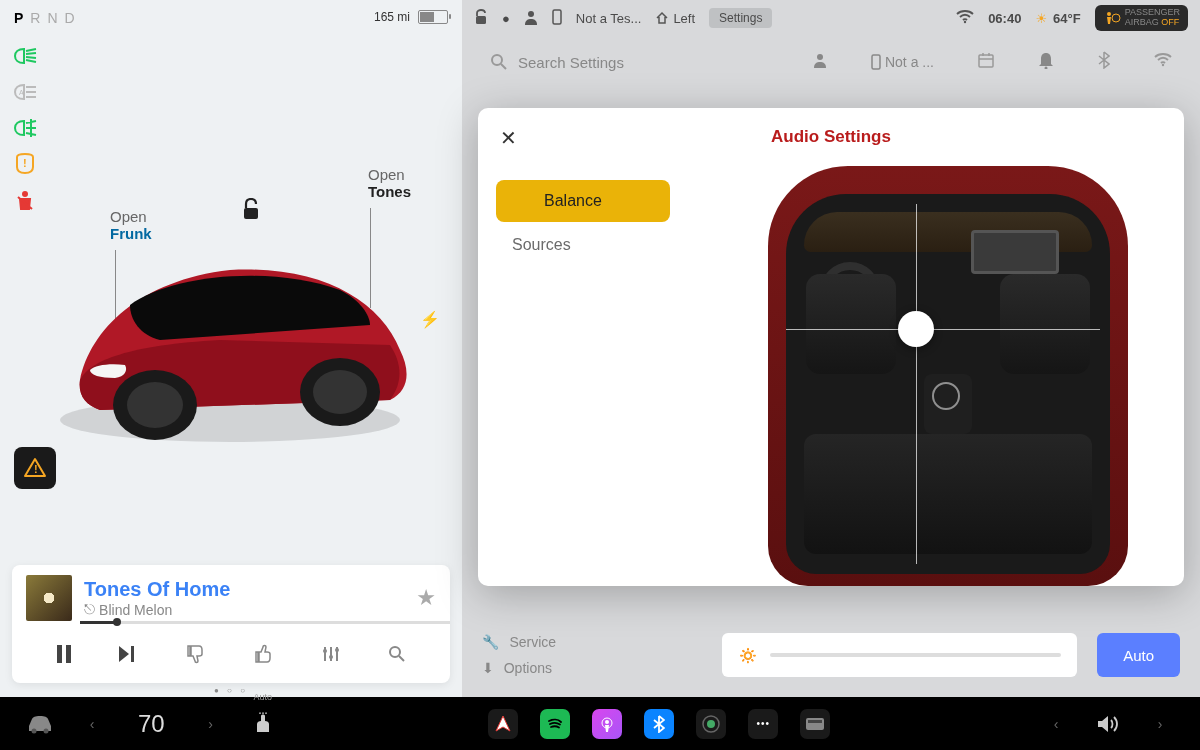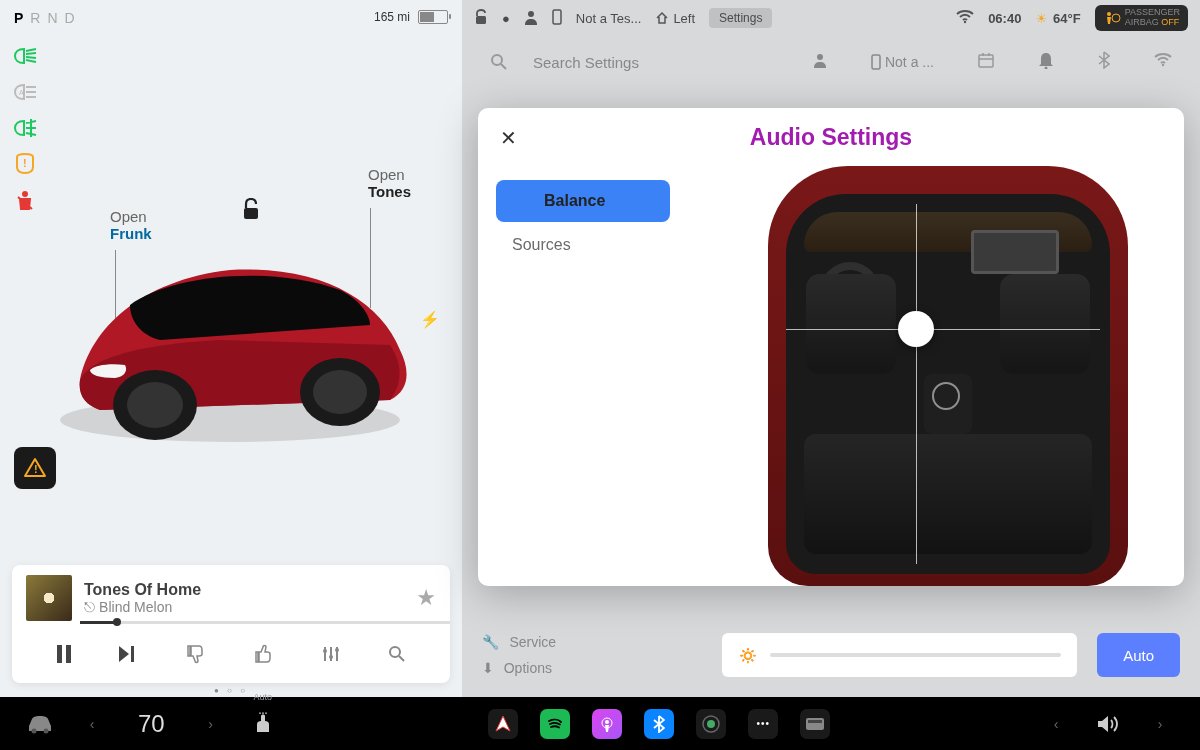--- a/index.html
+++ b/index.html
@@ -35,21 +35,21 @@
 .trunk-line{top:58px;left:330px;height:100px;}
 
 .warn-badge{position:absolute;bottom:208px;left:14px;width:42px;height:42px;background:#1a1a1a;border-radius:8px;display:flex;align-items:center;justify-content:center;}
 
 
 .media-card{position:absolute;bottom:14px;left:12px;right:12px;background:#fff;border-radius:8px;box-shadow:0 2px 8px rgba(0,0,0,0.08);}
 .media-row{display:flex;align-items:center;padding:10px 14px;gap:12px;}
 .album{width:46px;height:46px;background:linear-gradient(135deg,#8a7a3a,#3a2a1a);border-radius:2px;position:relative;}
 .album::before{content:"";position:absolute;left:14px;top:8px;width:18px;height:30px;background:radial-gradient(circle,#f5e9c8 30%,transparent 31%);}
 .track-info{flex:1;}
-.track-title{font-size:16px;font-weight:600;color:#404040;}
+.track-title{font-size:20px;font-weight:600;color:#3b82f6;}
 .track-artist{font-size:14px;color:#888;display:flex;align-items:center;gap:4px;}
 .star{color:#aaa;font-size:22px;}
 .progress{height:3px;background:#ddd;margin:0 0 0 68px;position:relative;top:-10px;}
 .progress-fill{height:100%;width:10%;background:#333;position:relative;}
 .progress-fill::after{content:"";position:absolute;right:-4px;top:-3px;width:8px;height:8px;background:#333;border-radius:50%;}
 .media-controls{display:flex;justify-content:space-around;align-items:center;padding:10px 20px 14px;}
 .media-controls div{color:#555;font-size:18px;cursor:pointer;}
 .dots{text-align:center;font-size:8px;color:#888;letter-spacing:3px;position:absolute;bottom:2px;left:0;right:0;}
 
 
@@ -57,32 +57,32 @@
 .rtop .profile-name{font-weight:500;}
 .rtop .home-label{display:flex;align-items:center;gap:4px;}
 .rtop .activate{background:#bfc1c3;padding:3px 10px;border-radius:4px;font-size:12px;}
 .rtop .spacer{flex:1;}
 .rtop .temp{display:flex;align-items:center;gap:6px;}
 .airbag{background:#2a2a2a;color:#888;padding:3px 8px;border-radius:6px;font-size:9px;line-height:1.1;display:flex;align-items:center;gap:4px;}
 .airbag .off{color:#f5a623;}
 
 
 .search-row{height:52px;display:flex;align-items:center;padding:0 28px;gap:18px;color:#888;font-size:15px;}
-.search-row .srch{flex:1;display:flex;align-items:flex-end;gap:25px;}
+.search-row .srch{flex:1;display:flex;align-items:flex-end;gap:10px;}
 .search-row .icons{display:flex;gap:44px;align-items:center;font-size:16px;}
 
 
 .modal{position:absolute;top:108px;left:16px;right:16px;height:478px;background:#fff;border-radius:10px;box-shadow:0 8px 40px rgba(0,0,0,0.25);display:flex;flex-direction:column;}
 .modal-header{height:58px;display:flex;align-items:center;justify-content:center;position:relative;border-bottom:0;}
 .modal-close{position:absolute;left:22px;top:18px;font-size:20px;color:#333;font-weight:300;}
-.modal-title{font-size:23px;font-weight:600;color:#a21caf;}
+.modal-title{font-size:17px;font-weight:600;color:#b91c1c;}
 .modal-body{flex:1;display:flex;}
 .modal-sidebar{width:210px;padding:14px 18px;}
 .tab{padding:12px 16px;font-size:16px;color:#6b6b6b;border-radius:8px;margin-bottom:2px;cursor:pointer;}
-.tab.active{background:#3b82f6;color:#222;font-weight:700;padding-left:48px;}
+.tab.active{background:#eab308;color:#222;font-weight:400;padding-left:48px;}
 .modal-content{flex:1;position:relative;}
 
 
 .car-top{position:absolute;top:0;left:20px;right:0;bottom:0;overflow:hidden;}
 .car-body{position:absolute;top:0;left:60px;width:360px;height:420px;background:linear-gradient(#7a1818,#5a0f0f);border-radius:80px 80px 40px 40px;}
 .car-interior{position:absolute;top:28px;left:78px;width:324px;height:380px;background:#1a1a1a;border-radius:60px 60px 30px 30px;}
 .seat{position:absolute;width:90px;height:100px;background:linear-gradient(#2a2a2a,#151515);border-radius:14px;}
 .seat.fl{top:80px;left:20px;}
 .seat.fr{top:80px;right:20px;}
 .rear-seat{position:absolute;top:240px;left:18px;right:18px;height:120px;background:linear-gradient(#252525,#121212);border-radius:12px;}

